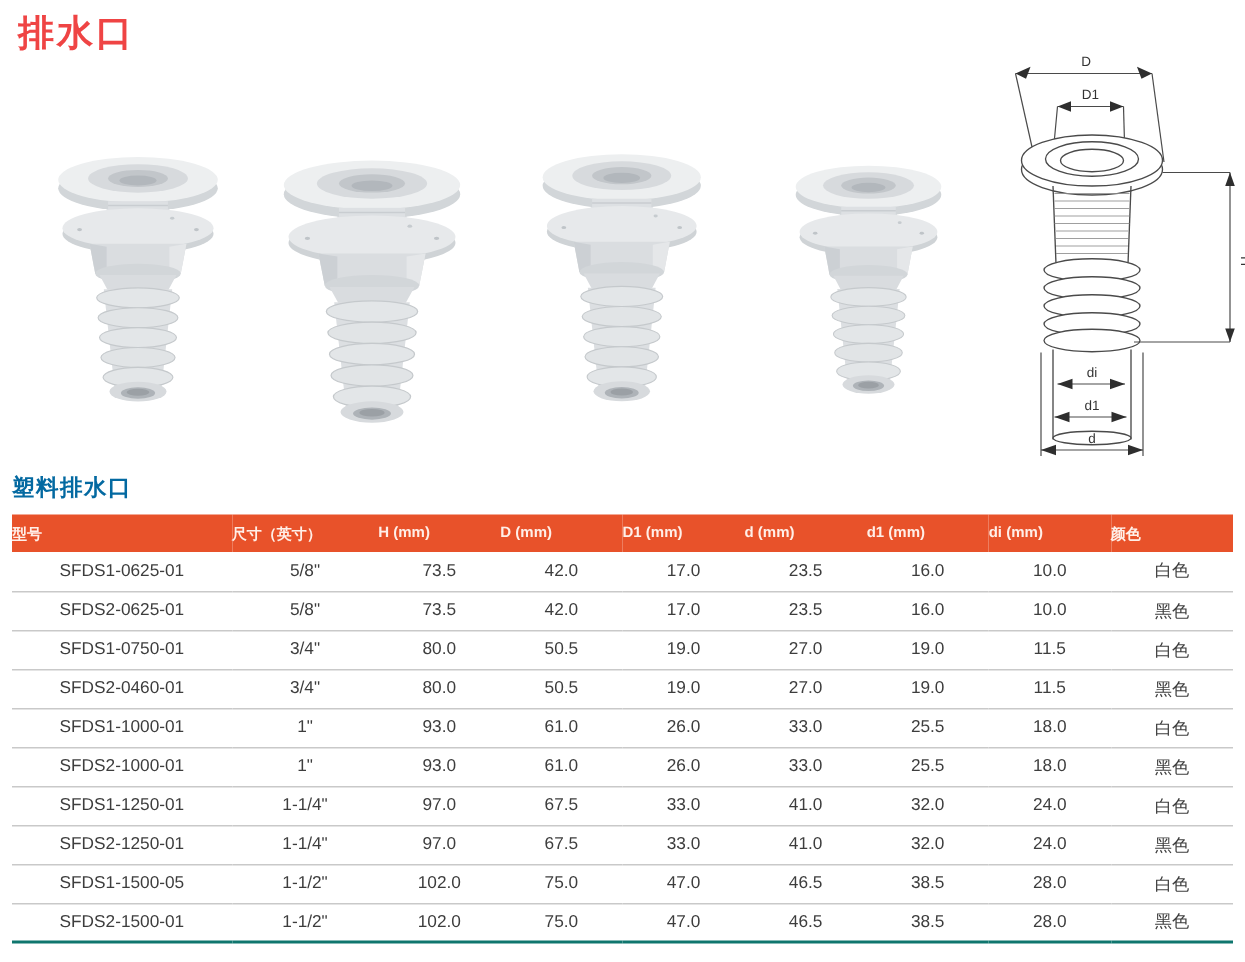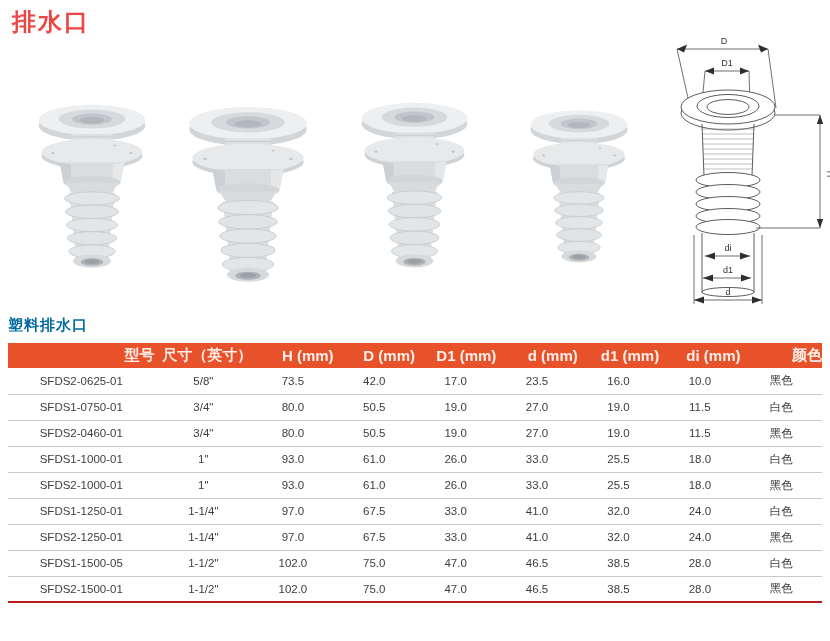--- a/index.html
+++ b/index.html
@@ -37,32 +37,32 @@
   .diagram .arrow { fill:#2e2e2e; stroke:none; }
   .diagram .thread { stroke:#8a8a8a; stroke-width:0.55; }
 
   
   .spec-table {
     position:absolute; left:8px; top:343px; width:814px;
     border-collapse:collapse; table-layout:fixed;
   }
   .spec-table th {
     background:#E8522A; color:#FFEFE8;
-    font-size:15px; font-weight:bold;
-    height:25px; padding:0; text-align:right;
+    font-size:10px; font-weight:bold;
+    height:25px; padding:0; text-align:left;
   }
   .spec-table th:nth-child(1){ width:18%; }
   .spec-table th:nth-child(2){ width:12%; }
   .spec-table td {
     height:26px; padding:0; text-align:center;
     font-size:11.5px; color:#3d3d3d;
     border-bottom:1px solid #c9c9c9;
     white-space:nowrap; overflow:hidden;
   }
-  .spec-table tbody tr:last-child td { border-bottom:2px solid #b91c1c; }
+  .spec-table tbody tr:last-child td { border-bottom:2px solid #0f766e; }
 
   .hidden-defs { position:absolute; width:0; height:0; overflow:hidden; }
 </style>
 </head>
 <body>
 
 <svg class="hidden-defs" aria-hidden="true">
   <defs>
     <symbol id="fitting" viewBox="0 0 120 190" preserveAspectRatio="none">
 
@@ -203,20 +203,31 @@
           <th>D (mm)</th>
           <th>D1 (mm)</th>
           <th>d (mm)</th>
           <th>d1 (mm)</th>
           <th>di (mm)</th>
           <th>颜色</th>
         </tr>
     </thead>
     <tbody>
         <tr>
+          <td>SFDS1-0625-01</td>
+          <td>5/8"</td>
+          <td>73.5</td>
+          <td>42.0</td>
+          <td>17.0</td>
+          <td>23.5</td>
+          <td>16.0</td>
+          <td>10.0</td>
+          <td>白色</td>
+        </tr>
+        <tr>
           <td>SFDS2-0625-01</td>
           <td>5/8"</td>
           <td>73.5</td>
           <td>42.0</td>
           <td>17.0</td>
           <td>23.5</td>
           <td>16.0</td>
           <td>10.0</td>
           <td>黑色</td>
         </tr>

